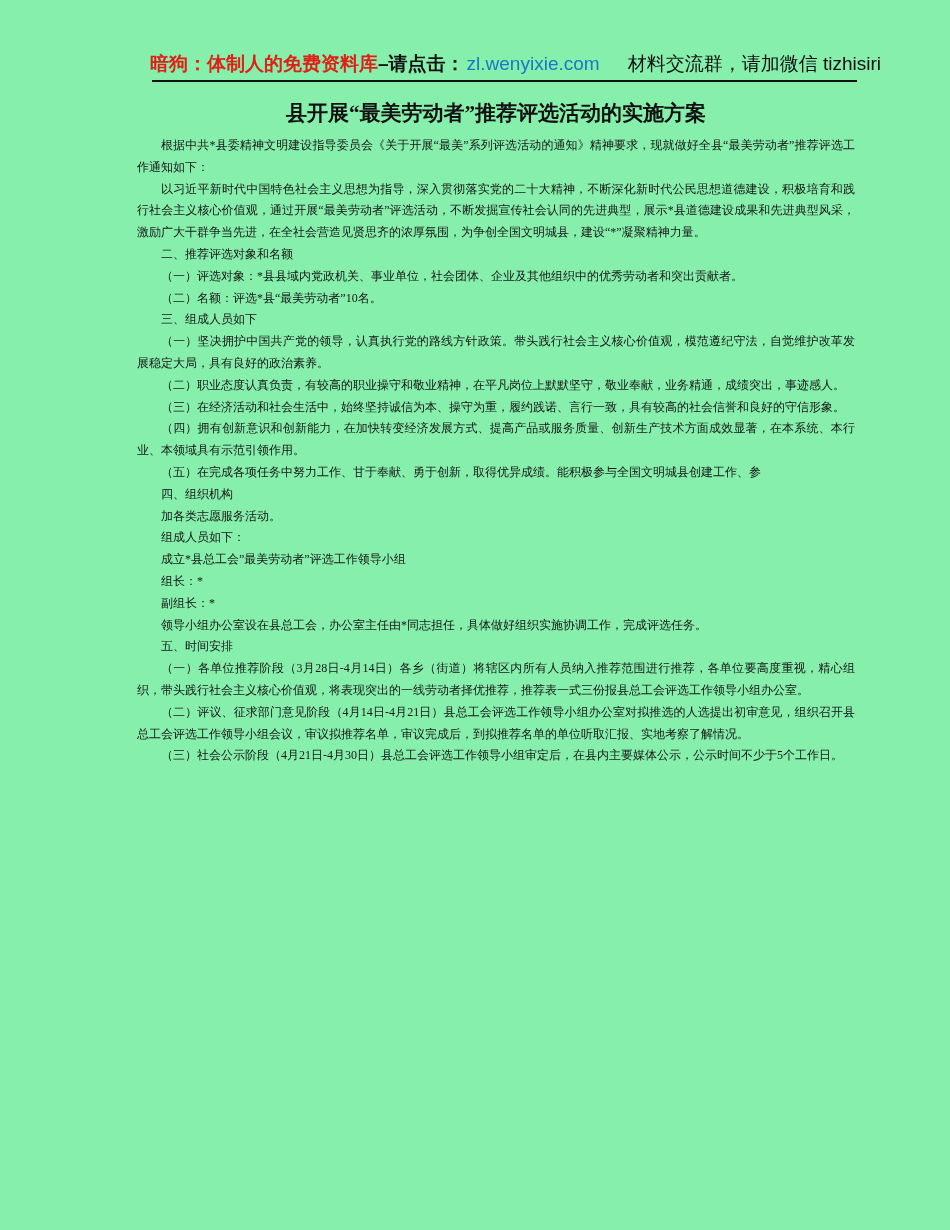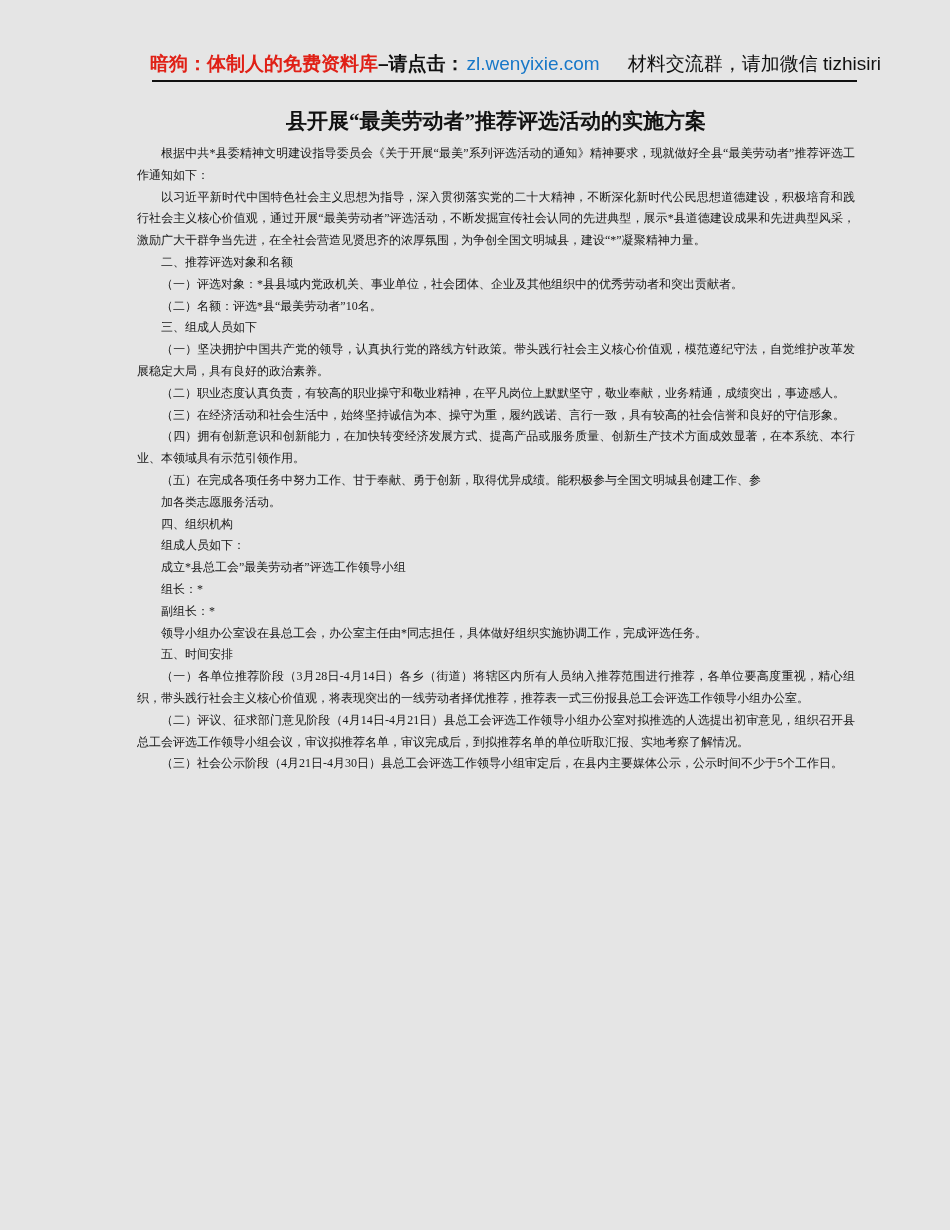--- a/index.html
+++ b/index.html
@@ -4,21 +4,21 @@
 <style>
   html, body {
     margin: 0;
     padding: 0;
     background: #ffffff;
   }
   .page {
     position: relative;
     width: 950px;
     height: 1230px;
-    background: #e5e5e5;
+    background: #86efac;
     overflow: hidden;
     font-family: "Liberation Serif", "DejaVu Serif", serif;
     color: #161616;
   }
   
   .banner {
     position: absolute;
     top: 52px;
     left: 150px;
     width: 708px;
@@ -51,21 +51,21 @@
     position: absolute;
     top: 80px;
     left: 152px;
     width: 705px;
     height: 0;
     border-top: 2px solid #111111;
   }
   
   .doc {
     position: absolute;
-    top: 106px;
+    top: 98px;
     left: 137px;
     width: 718px;
   }
   .doc-title {
     margin: 0 0 7px 0;
     text-align: center;
     font-size: 21px;
     font-weight: bold;
     line-height: 30px;
     color: #111111;
@@ -99,22 +99,22 @@
         <p class="para">以习近平新时代中国特色社会主义思想为指导，深入贯彻落实党的二十大精神，不断深化新时代公民思想道德建设，积极培育和践行社会主义核心价值观，通过开展“最美劳动者”评选活动，不断发掘宣传社会认同的先进典型，展示*县道德建设成果和先进典型风采，激励广大干群争当先进，在全社会营造见贤思齐的浓厚氛围，为争创全国文明城县，建设“*”凝聚精神力量。</p>
         <p class="para">二、推荐评选对象和名额</p>
         <p class="para">（一）评选对象：*县县域内党政机关、事业单位，社会团体、企业及其他组织中的优秀劳动者和突出贡献者。</p>
         <p class="para">（二）名额：评选*县“最美劳动者”10名。</p>
         <p class="para">三、组成人员如下</p>
         <p class="para">（一）坚决拥护中国共产党的领导，认真执行党的路线方针政策。带头践行社会主义核心价值观，模范遵纪守法，自觉维护改革发展稳定大局，具有良好的政治素养。</p>
         <p class="para">（二）职业态度认真负责，有较高的职业操守和敬业精神，在平凡岗位上默默坚守，敬业奉献，业务精通，成绩突出，事迹感人。</p>
         <p class="para">（三）在经济活动和社会生活中，始终坚持诚信为本、操守为重，履约践诺、言行一致，具有较高的社会信誉和良好的守信形象。</p>
         <p class="para">（四）拥有创新意识和创新能力，在加快转变经济发展方式、提高产品或服务质量、创新生产技术方面成效显著，在本系统、本行业、本领域具有示范引领作用。</p>
         <p class="para">（五）在完成各项任务中努力工作、甘于奉献、勇于创新，取得优异成绩。能积极参与全国文明城县创建工作、参</p>
+        <p class="para">四、组织机构</p>
         <p class="para">加各类志愿服务活动。</p>
-        <p class="para">四、组织机构</p>
         <p class="para">组成人员如下：</p>
         <p class="para">成立*县总工会”最美劳动者”评选工作领导小组</p>
         <p class="para">组长：*</p>
         <p class="para">副组长：*</p>
         <p class="para">领导小组办公室设在县总工会，办公室主任由*同志担任，具体做好组织实施协调工作，完成评选任务。</p>
         <p class="para">五、时间安排</p>
         <p class="para">（一）各单位推荐阶段（3月28日‐4月14日）各乡（街道）将辖区内所有人员纳入推荐范围进行推荐，各单位要高度重视，精心组织，带头践行社会主义核心价值观，将表现突出的一线劳动者择优推荐，推荐表一式三份报县总工会评选工作领导小组办公室。</p>
         <p class="para">（二）评议、征求部门意见阶段（4月14日‐4月21日）县总工会评选工作领导小组办公室对拟推选的人选提出初审意见，组织召开县总工会评选工作领导小组会议，审议拟推荐名单，审议完成后，到拟推荐名单的单位听取汇报、实地考察了解情况。</p>
         <p class="para">（三）社会公示阶段（4月21日‐4月30日）县总工会评选工作领导小组审定后，在县内主要媒体公示，公示时间不少于5个工作日。</p>
       </div>

